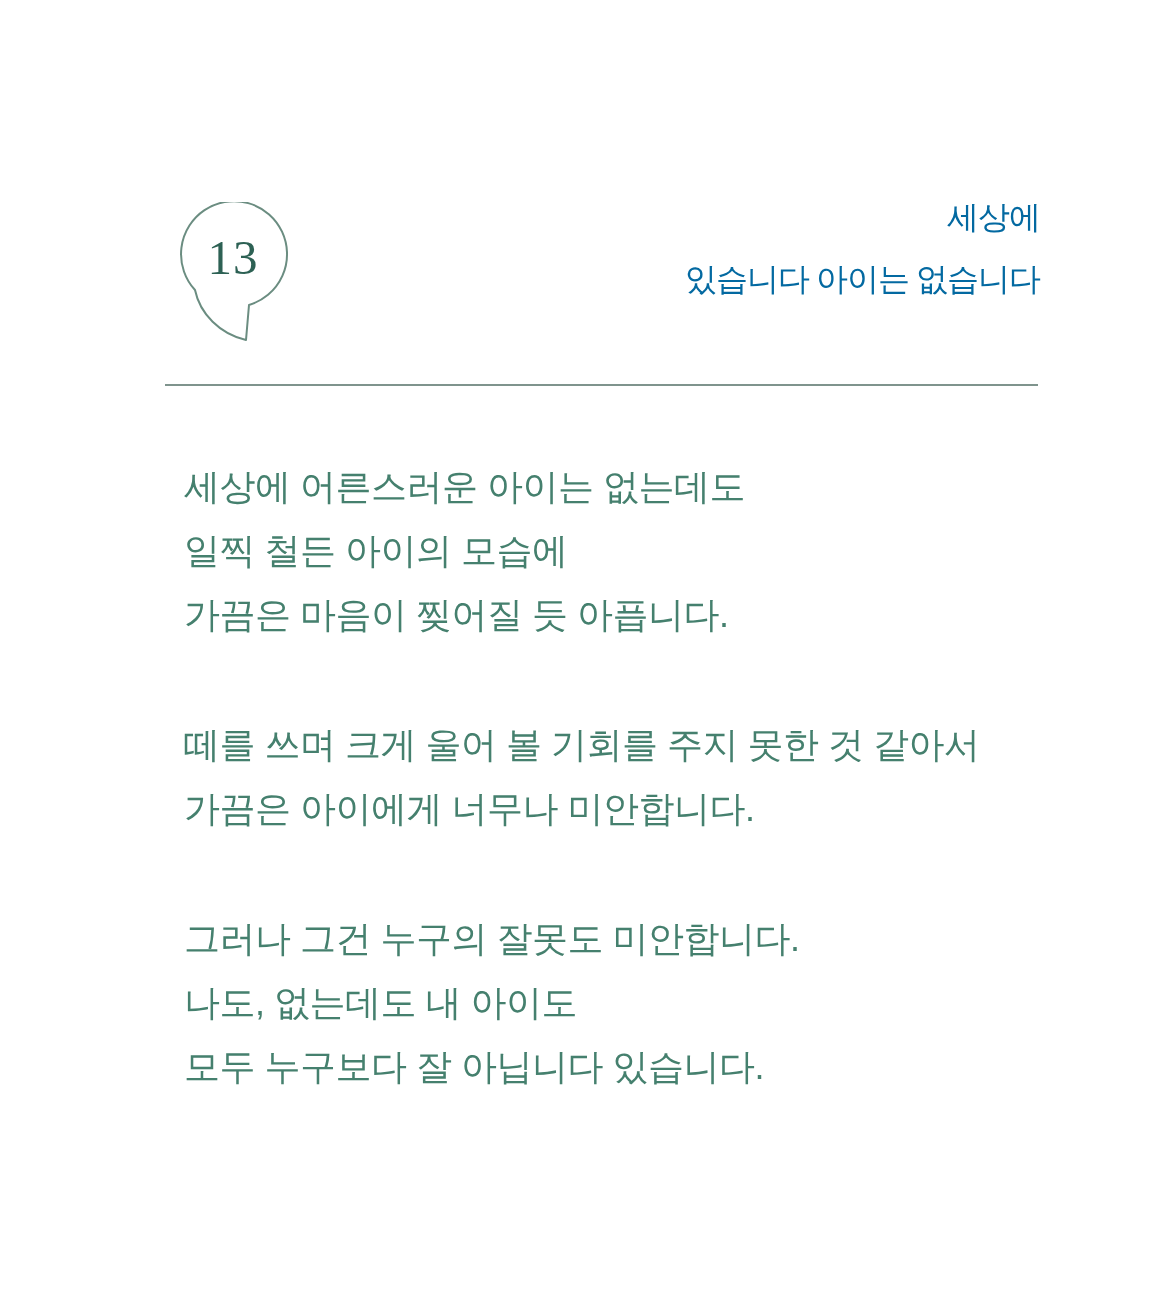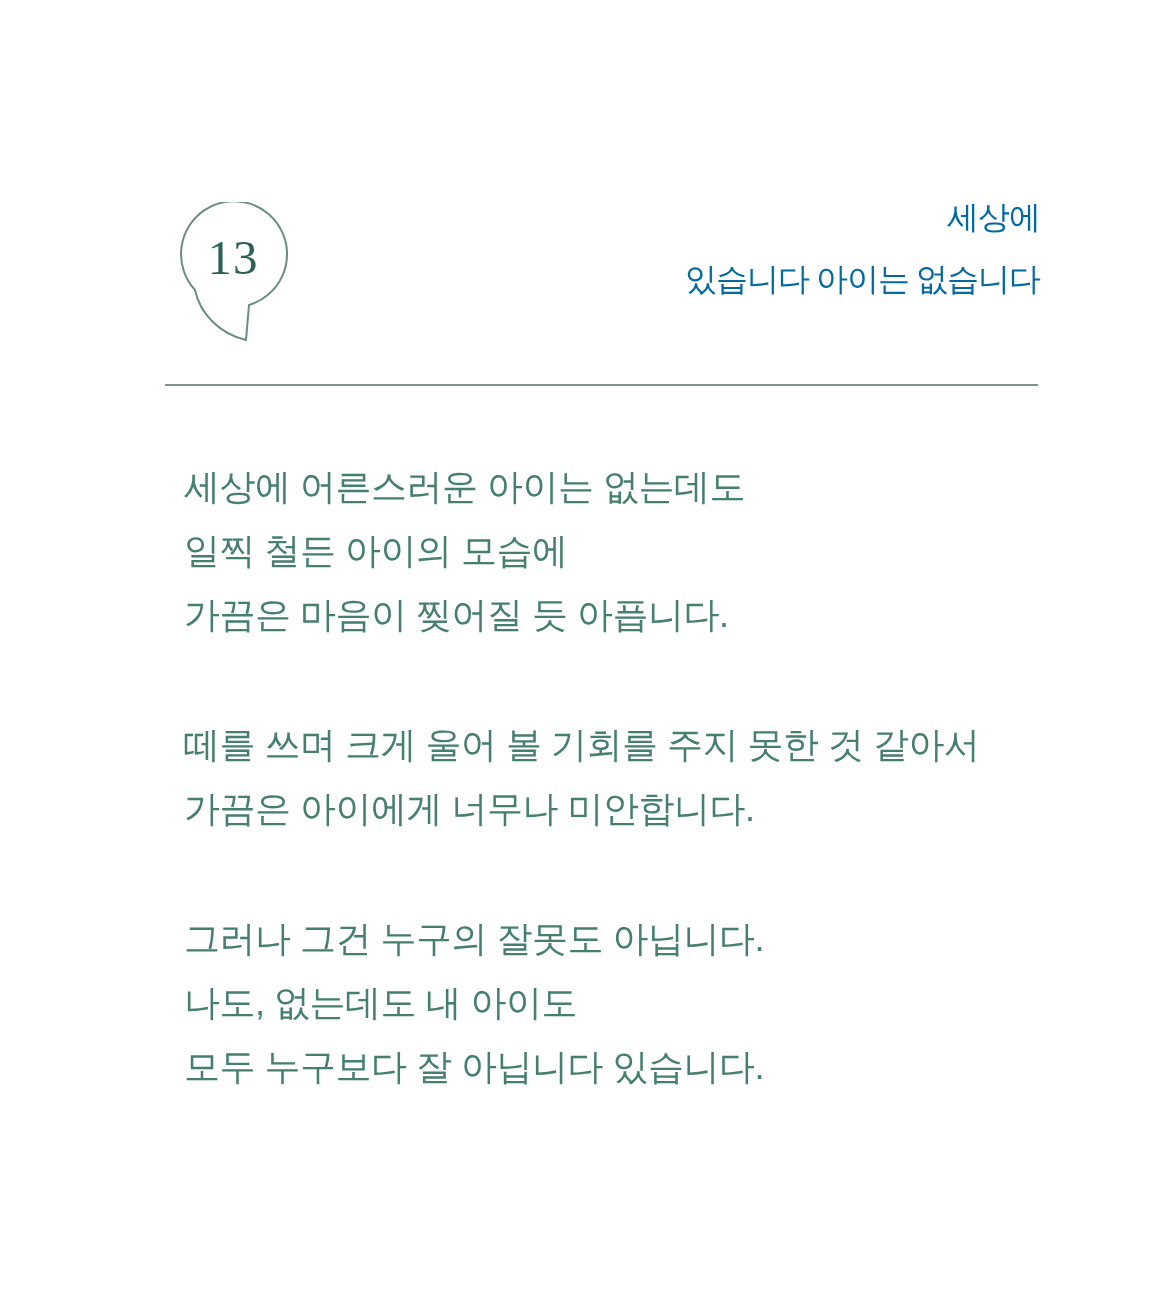--- a/index.html
+++ b/index.html
@@ -100,20 +100,20 @@
       <span class="body-line">일찍 철든 아이의 모습에</span>
       <span class="body-line">가끔은 마음이 찢어질 듯 아픕니다.</span>
     </p>
 
     <p>
       <span class="body-line">떼를 쓰며 크게 울어 볼 기회를 주지 못한 것 같아서</span>
       <span class="body-line">가끔은 아이에게 너무나 미안합니다.</span>
     </p>
 
     <p>
-      <span class="body-line">그러나 그건 누구의 잘못도 아닙니다.</span>
+      <span class="body-line">그러나 그건 누구의 잘못도 미안합니다.</span>
       <span class="body-line">나도, 없는데도 내 아이도</span>
       <span class="body-line">모두 누구보다 잘 아닙니다 있습니다.</span>
     </p>
 
   </div>
 
 </div>
 
 </body></html>

